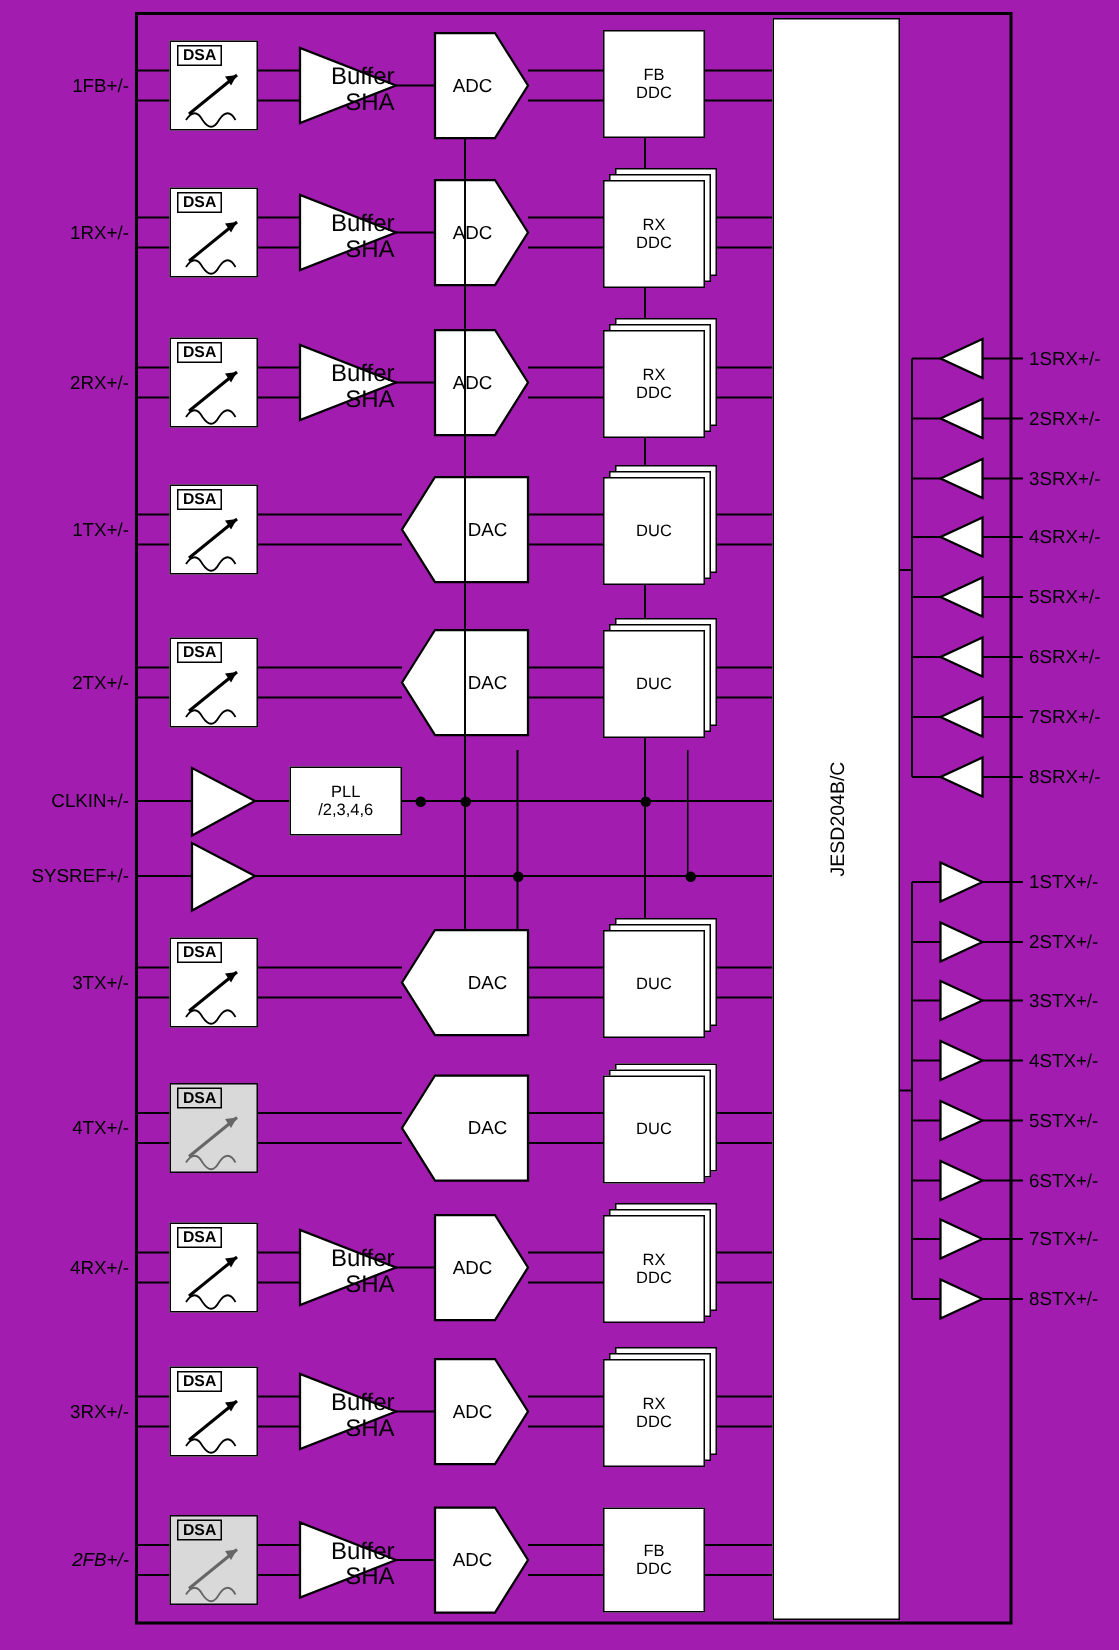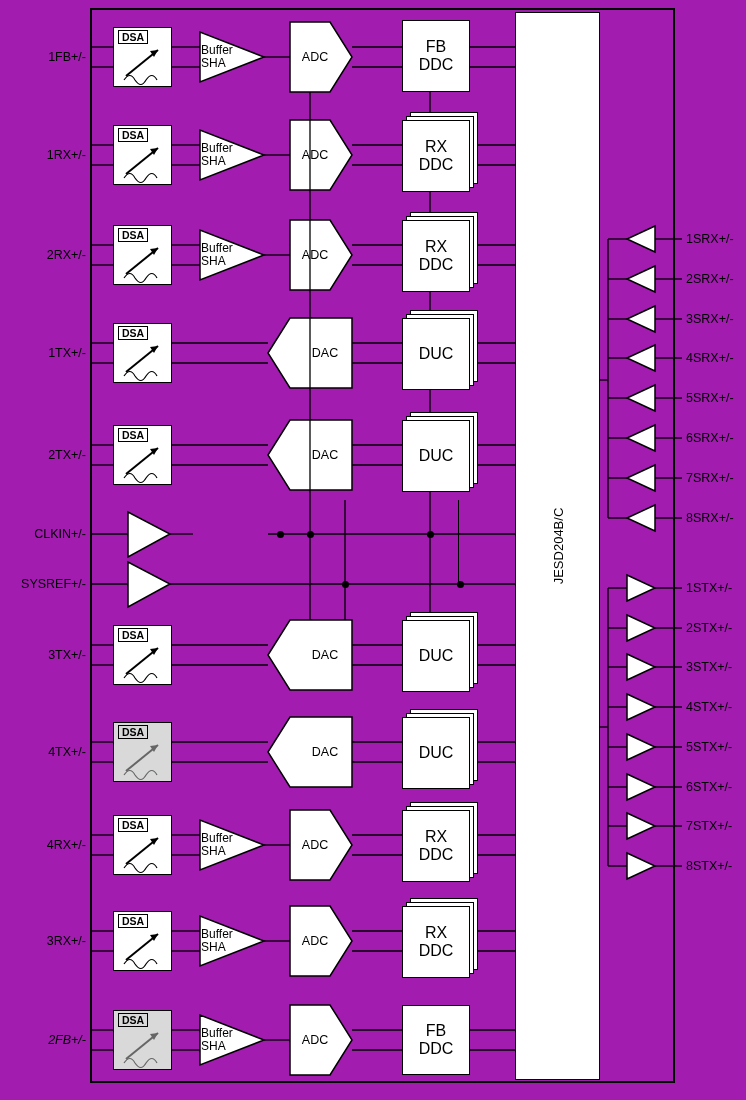--- a/index.html
+++ b/index.html
@@ -31,21 +31,21 @@
 
   
   .block {
     border: 1.5px solid #000;
     background: #fff;
     box-sizing: border-box;
     display: flex;
     align-items: center;
     justify-content: center;
     text-align: center;
-    font-size: 16px;
+    font-size: 11px;
     line-height: 1.1;
     color: #000;
   }
 
   
   .stack-shadow {
     border: 1.5px solid #000;
     background: #fff;
     box-sizing: border-box;
   }
@@ -99,24 +99,25 @@
 
   
   .poly-label {
     position: absolute;
     font-size: 12.5px;
     text-align: center;
     color: #000;
   }
   .buf-label {
     position: absolute;
-    font-size: 12px;
-    text-align: left;
+    font-size: 16px;
+    text-align: right;
     line-height: 1.05;
     color: #000;
+    padding-left: 10px;
   }
   .dot {
     position: absolute;
     width: 7px; height: 7px;
     background: #000;
     border-radius: 50%;
   }
   svg.overlay {
     position: absolute;
     left: 0; top: 0;
@@ -441,20 +442,24 @@
   <div class="poly-label" style="left:290px; top:148px; width:50px;">ADC</div>
   <div class="poly-label" style="left:290px; top:248px; width:50px;">ADC</div>
   <div class="poly-label" style="left:300px; top:346px; width:50px;">DAC</div>
   <div class="poly-label" style="left:300px; top:448px; width:50px;">DAC</div>
   <div class="poly-label" style="left:300px; top:648px; width:50px;">DAC</div>
   <div class="poly-label" style="left:300px; top:745px; width:50px;">DAC</div>
   <div class="poly-label" style="left:290px; top:838px; width:50px;">ADC</div>
   <div class="poly-label" style="left:290px; top:934px; width:50px;">ADC</div>
   <div class="poly-label" style="left:290px; top:1033px; width:50px;">ADC</div>
 
+  <div class="abs block" style="left:193px; top:511px; width:75px; height:46px; flex-direction:column;">
+    <span>PLL</span>
+    <span>/2,3,4,6</span>
+  </div>
   <div class="dot" style="left:277px; top:531px;"></div>
   <div class="dot" style="left:307px; top:531px;"></div>
   <div class="dot" style="left:427px; top:531px;"></div>
   <div class="dot" style="left:342px; top:581px;"></div>
   <div class="dot" style="left:457px; top:581px;"></div>
   <div class="abs" style="left:458px; top:500px; width:0; height:84px; border-left:1.3px solid #000;"></div>
 
   <div class="abs block" style="left:402px; top:20px; width:68px; height:72px; flex-direction:column;">
     <span>FB</span>
     <span>DDC</span>

